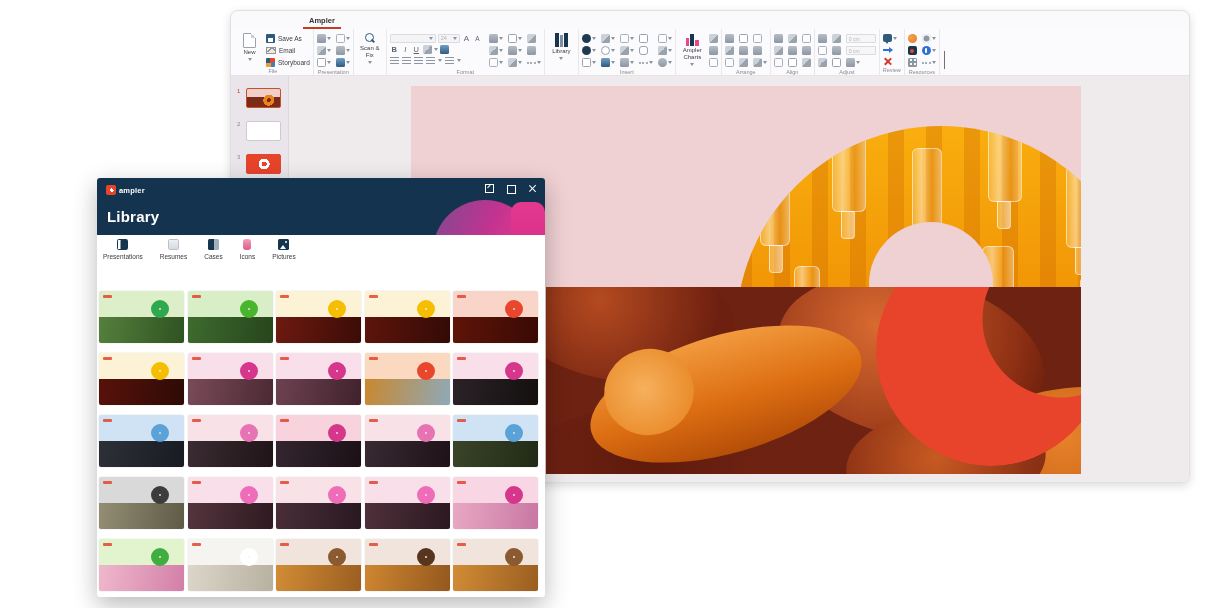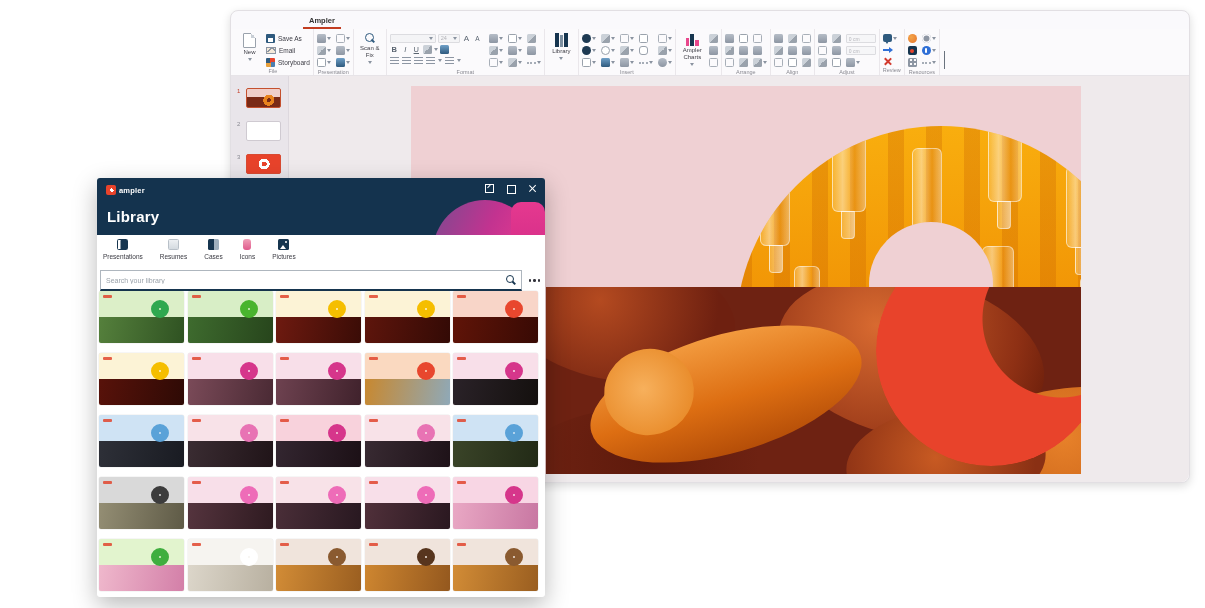--- a/index.html
+++ b/index.html
@@ -707,31 +707,20 @@
     <div class="lib-tab">
       <span class="tabic tabic-icons"></span>
       <span>Icons</span>
     </div>
     <div class="lib-tab">
       <span class="tabic tabic-pict"></span>
       <span>Pictures</span>
     </div>
   </div>
 
-  <div id="lib-search-row">
-    <div id="lib-search">
-      <input type="text" placeholder="Search your library" style="">
-      <span class="searchic"></span>
-    </div>
-    <span id="lib-dots">
-        <i></i>
-        <i></i>
-        <i></i>
-      </span>
-  </div>
 
   <div id="lib-grid">
 
       <div class="thumb" style="--bg: #DCEFC8; --p1: #55803C; --p2: #2F5222; --ring: #2FA84F;">
         <span class="photo"></span>
         <span class="ring"></span>
         <span class="mark"></span>
       </div>
 
       <div class="thumb" style="--bg: #D8EEC6; --p1: #3E6B2E; --p2: #27451C; --ring: #49B42E;">

